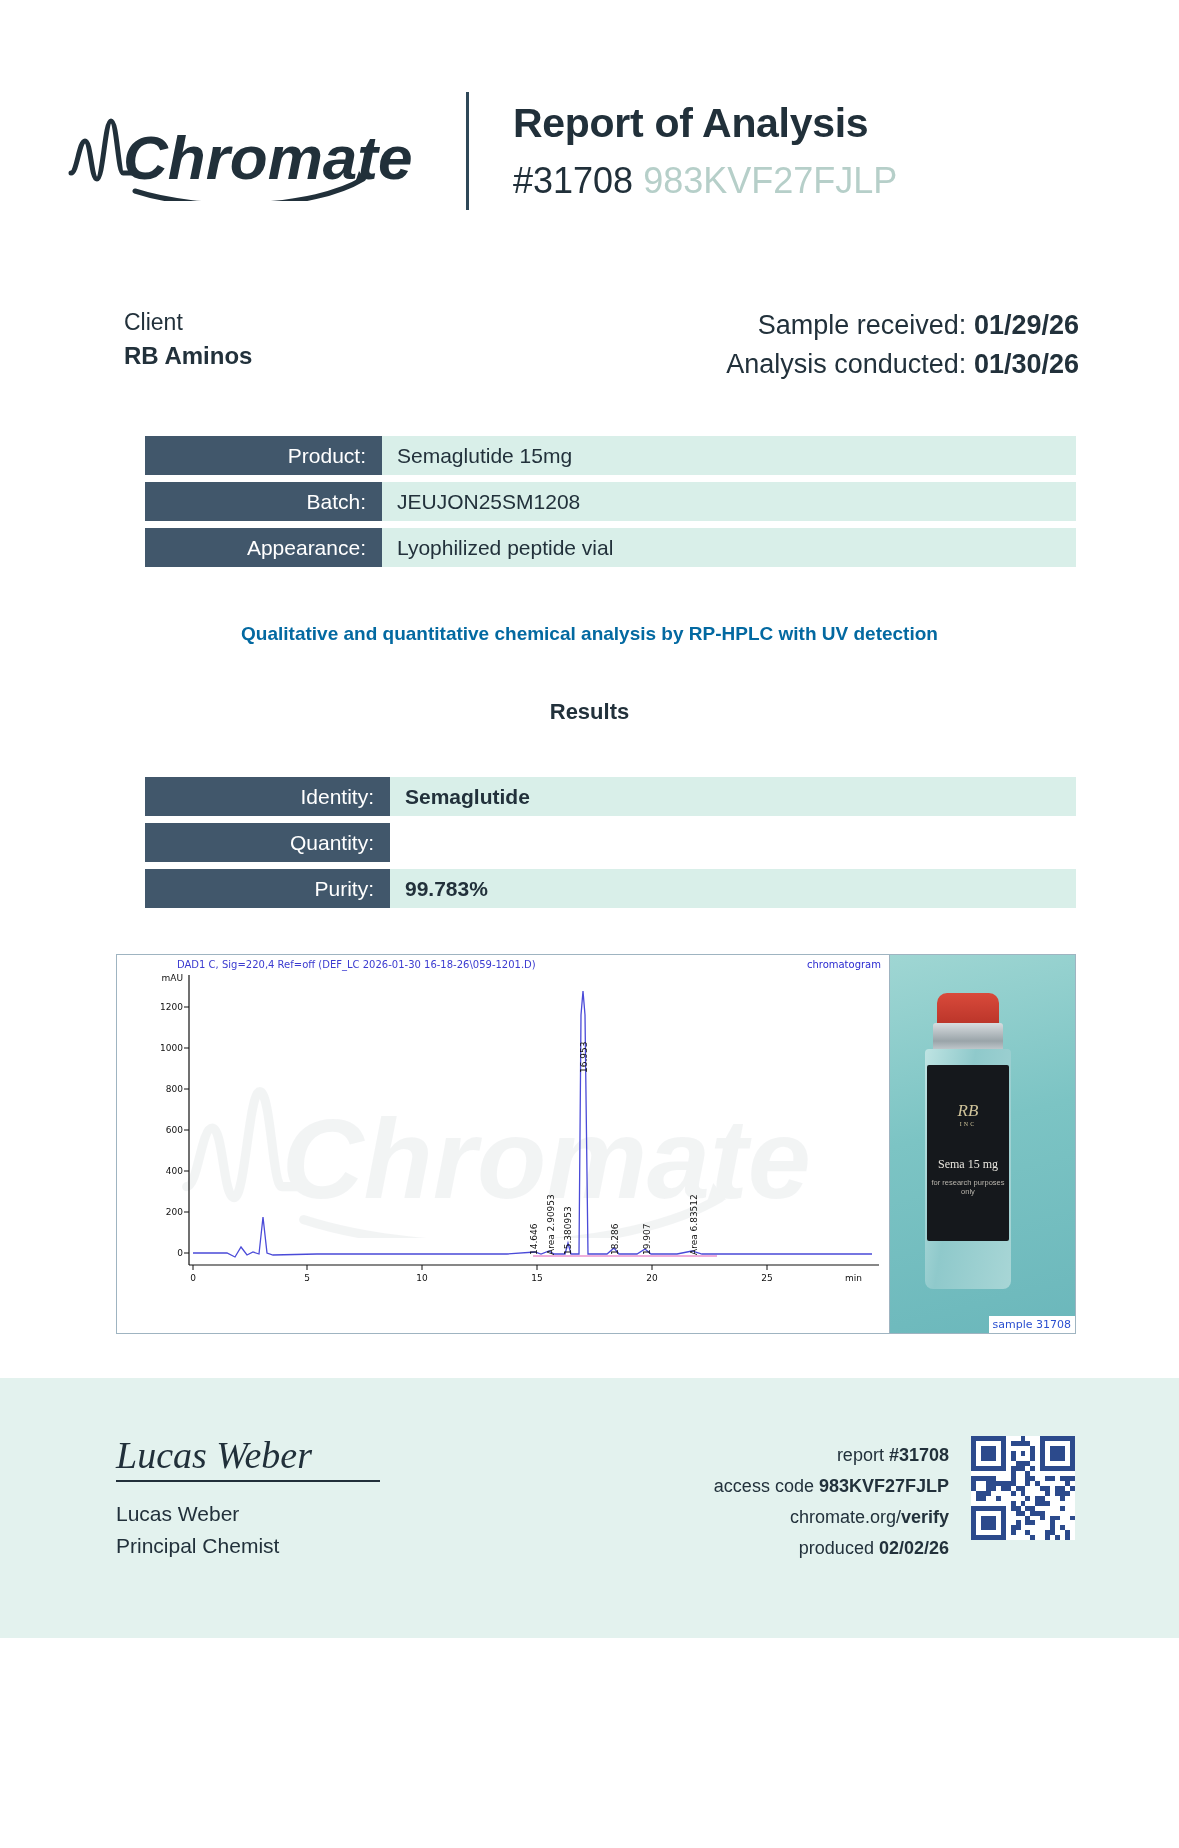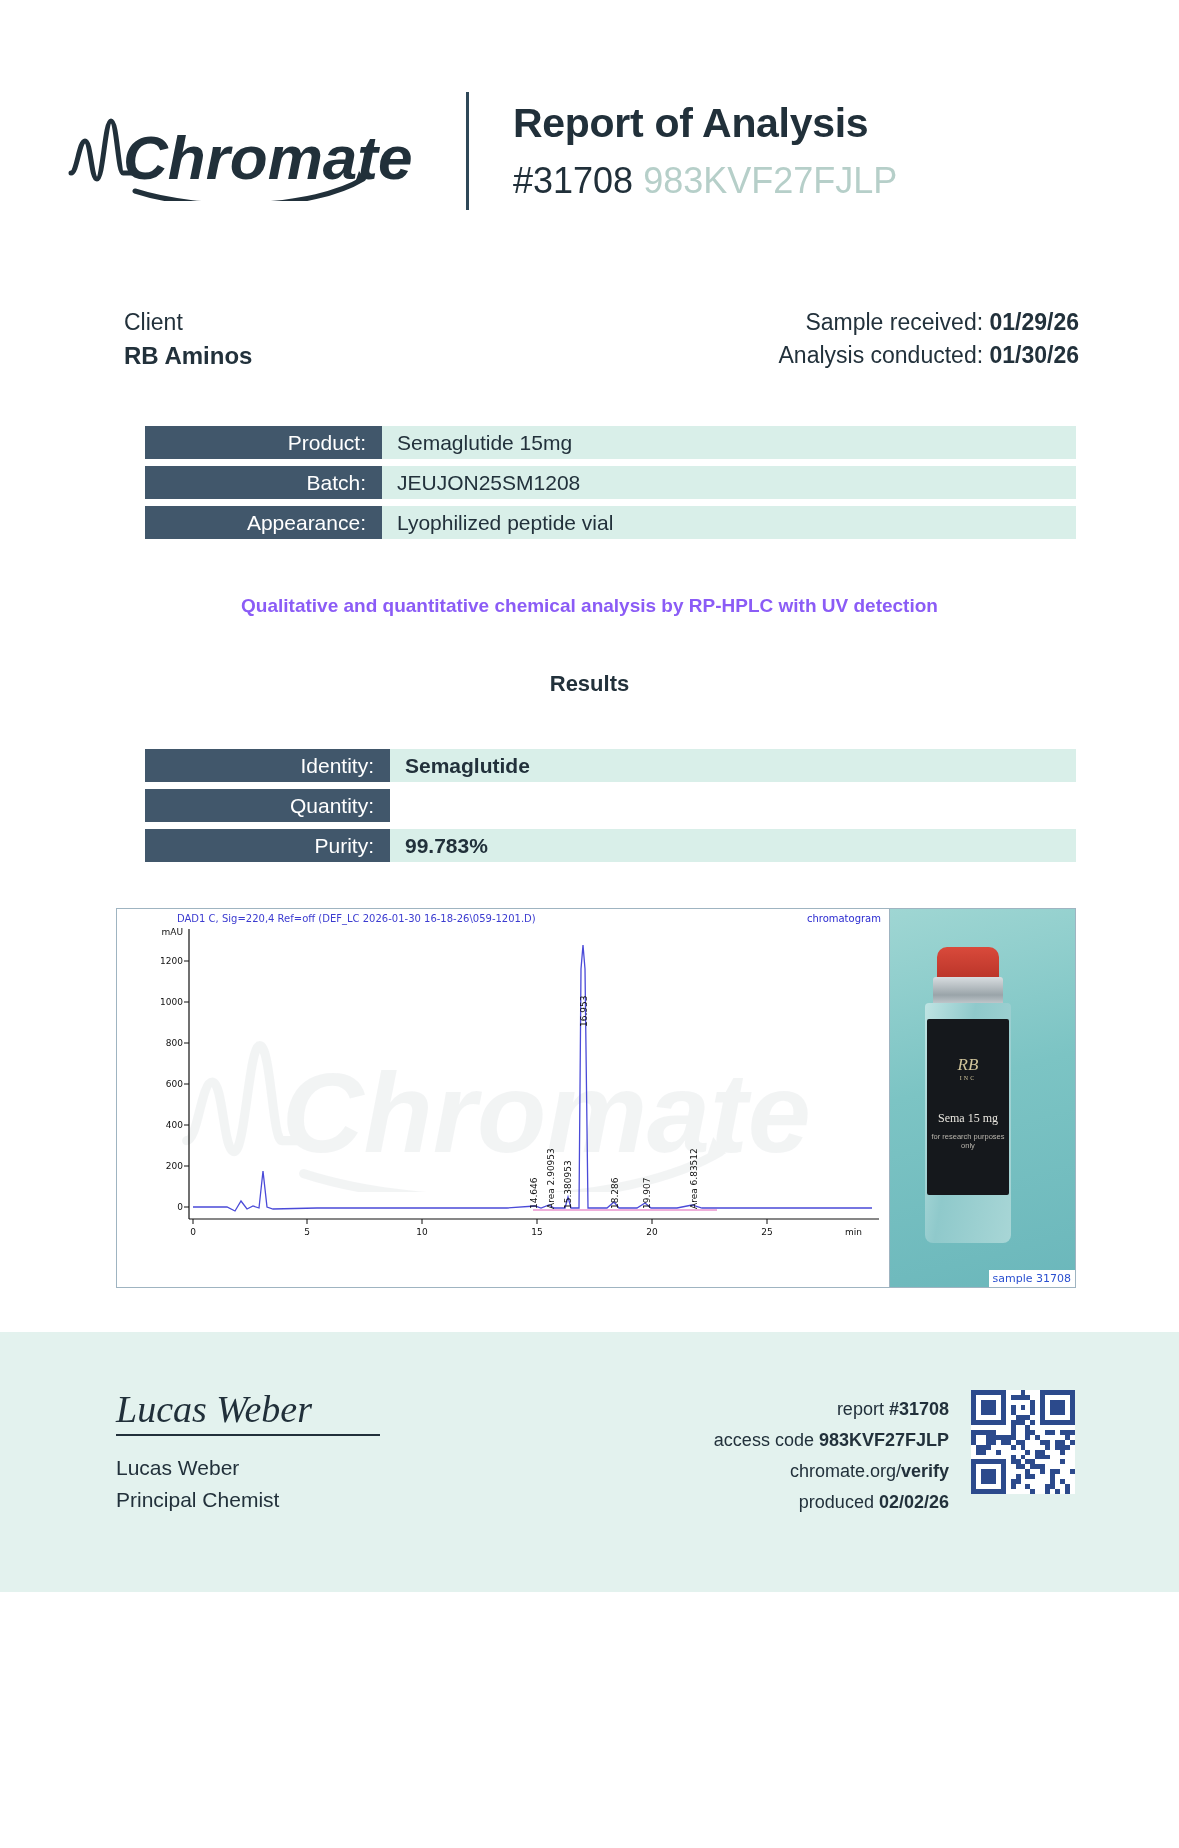--- a/index.html
+++ b/index.html
@@ -79,35 +79,35 @@
     line-height: 1.45;
   }
   .client-block .client-name {
     font-weight: bold;
     font-size: 24px;
   }
   .dates-block {
     text-align: right;
   }
   .dates-block div {
-    font-size: 23px;
+    font-size: 27px;
     color: #22313b;
     line-height: 1.45;
   }
   .dates-block b { font-weight: bold; }
 
   
   .table-block {
     margin: 52px 0 0 0;
     padding: 0 103px 0 123px;
   }
   .info-row {
     display: flex;
     margin-bottom: 7px;
-    height: 33px;
+    height: 39px;
     padding-left: 22px;
   }
   .info-label {
     width: 237px;
     background: #41576b;
     color: #ffffff;
     font-size: 21px;
     display: flex;
     align-items: center;
     justify-content: flex-end;
@@ -121,21 +121,21 @@
     display: flex;
     align-items: center;
     padding-left: 15px;
   }
   .info-value.bold { font-weight: bold; }
 
   .method-line {
     text-align: center;
     font-size: 19px;
     font-weight: bold;
-    color: #8b5cf6;
+    color: #0369a1;
     margin-top: 56px;
   }
   .results-title {
     text-align: center;
     font-size: 22px;
     font-weight: bold;
     color: #22313b;
     margin-top: 54px;
     margin-bottom: 22px;
   }

